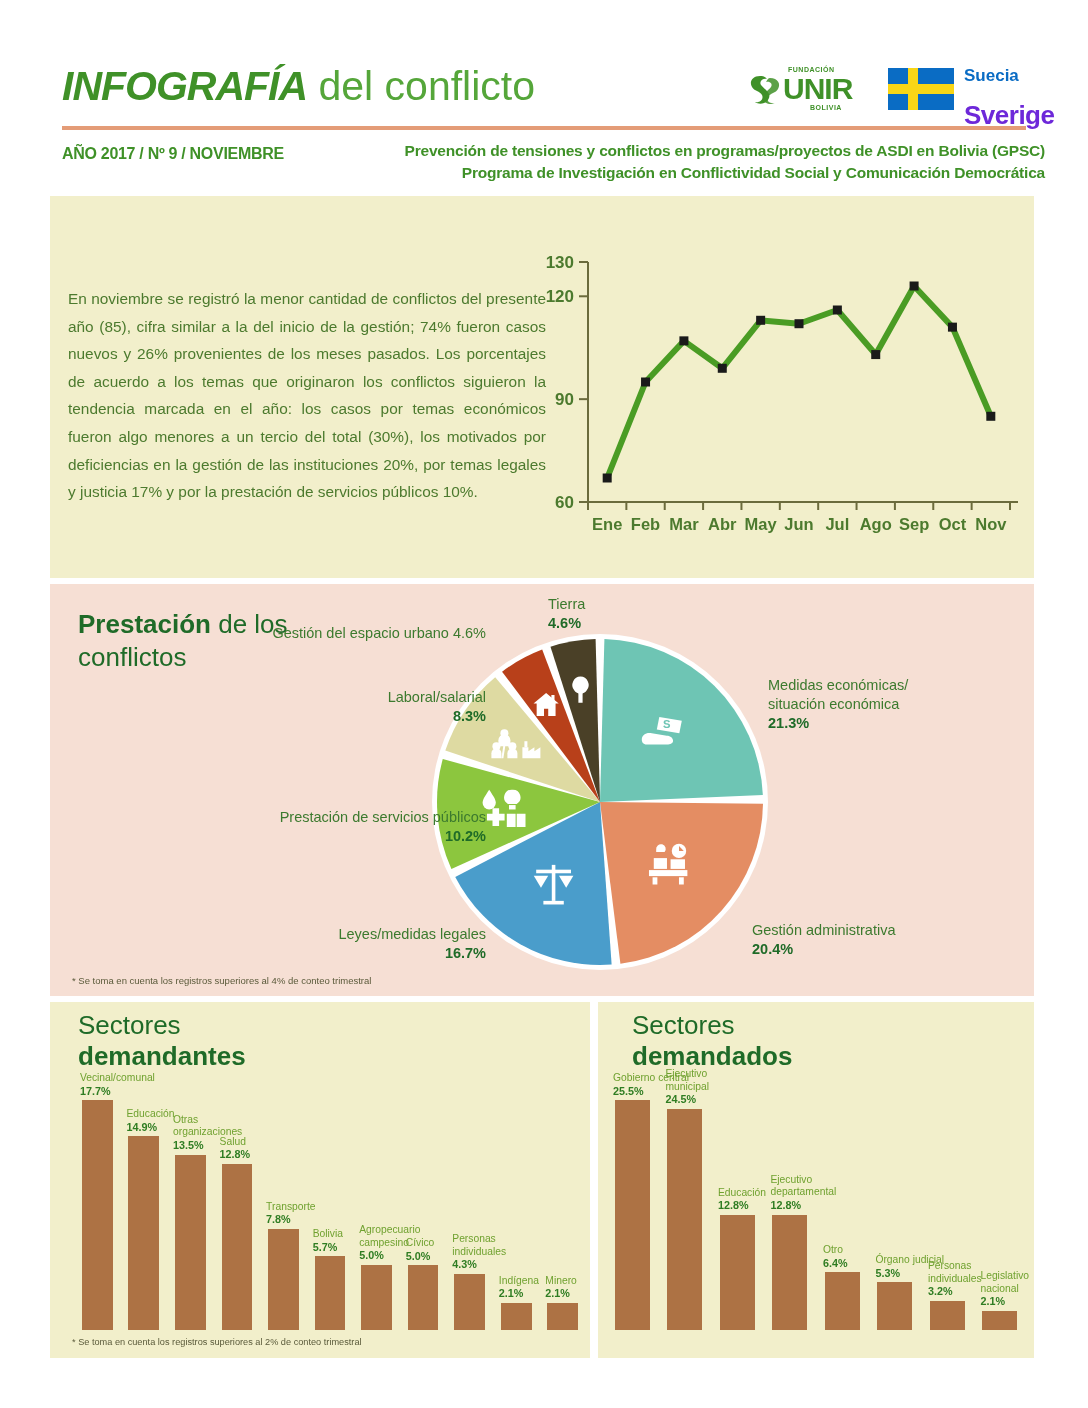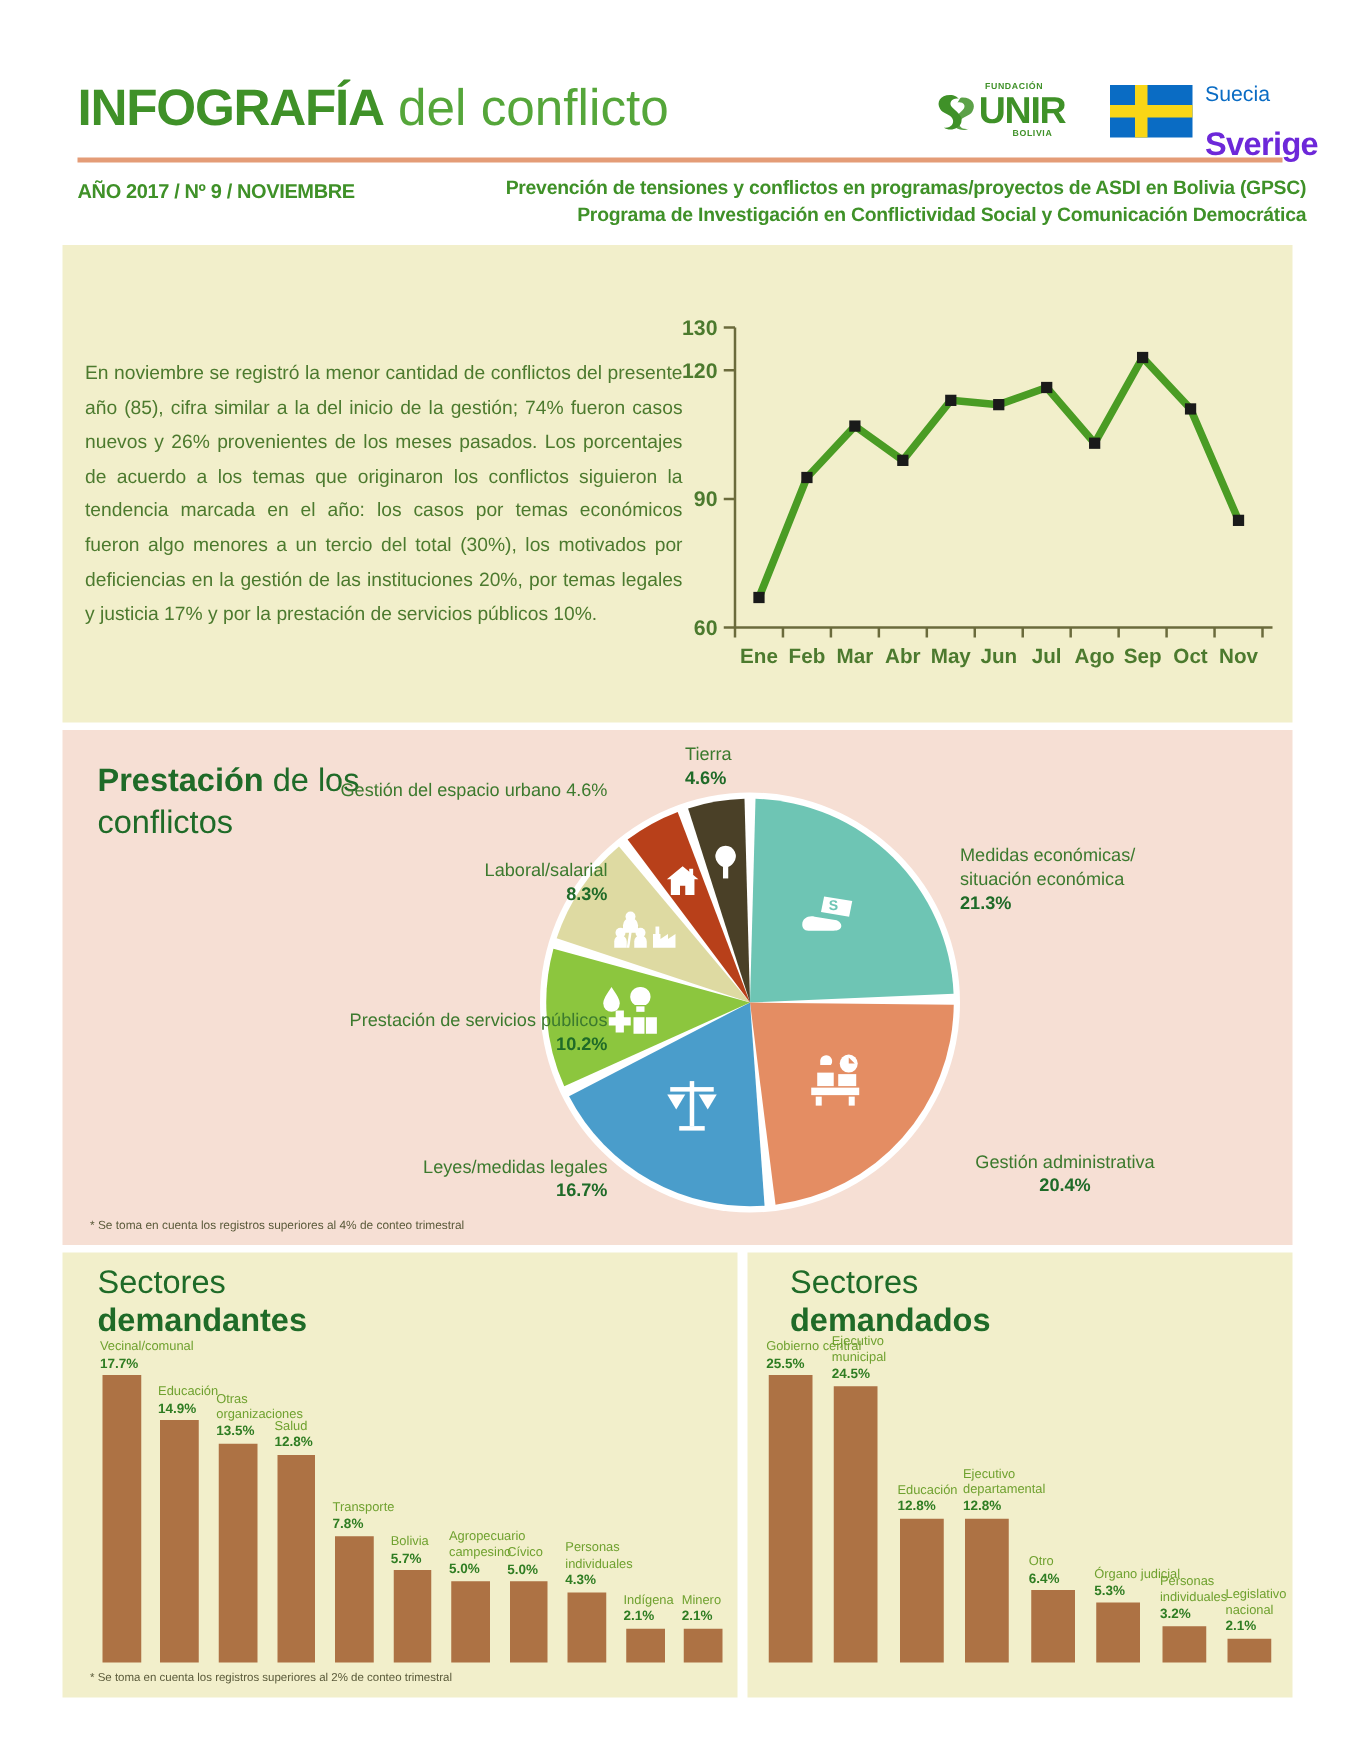--- a/index.html
+++ b/index.html
@@ -6,37 +6,37 @@
   body{
     width:1088px;height:1408px;
     background:#ffffff;
     font-family:"Liberation Sans", sans-serif;
     overflow:hidden;
     position:relative;
   }
   
   #header{position:absolute;left:0;top:0;width:1088px;height:190px;}
   #logo-title{position:absolute;left:62px;top:62px;font-size:41px;line-height:48px;white-space:nowrap;}
-  #logo-title .bold{font-weight:bold;color:#3f9128;letter-spacing:-1px;}
+  #logo-title .bold{font-weight:bold;color:#3f9128;letter-spacing:-1px;font-style:italic;}
   #logo-title .light{color:#55a63a;font-weight:normal;}
   #divider{position:absolute;left:62px;top:126px;width:964px;height:4px;background:#e49c77;}
   #issue{position:absolute;left:62px;top:145px;font-size:16px;font-weight:bold;color:#3f9128;letter-spacing:-0.3px;white-space:nowrap;}
   #program{position:absolute;left:345px;top:140px;width:700px;text-align:right;font-size:15.5px;line-height:22px;color:#3f9128;font-weight:bold;letter-spacing:-0.2px;}
   
   #unir{position:absolute;left:748px;top:66px;width:115px;height:48px;}
   #unir .fund{position:absolute;left:40px;top:0px;font-size:7px;font-weight:bold;color:#3f9128;letter-spacing:0.5px;}
   #unir .unir{position:absolute;left:35px;top:8px;font-size:30px;font-weight:bold;color:#3f9128;letter-spacing:-1px;line-height:30px;}
   #unir .bol{position:absolute;left:62px;top:38px;font-size:7px;font-weight:bold;color:#3f9128;letter-spacing:0.5px;}
   #unir .mark{position:absolute;left:0;top:8px;width:34px;height:32px;}
   
   #sweden{position:absolute;left:888px;top:64px;width:150px;height:52px;}
   #flag{position:absolute;left:0;top:4px;width:66px;height:42px;background:#0a6cc4;}
   #flag .vbar{position:absolute;left:20px;top:0;width:10px;height:42px;background:#f9d616;}
   #flag .hbar{position:absolute;left:0;top:16px;width:66px;height:10px;background:#f9d616;}
-  #sweden .suecia{position:absolute;left:76px;top:2px;font-size:17px;color:#0a6cc4;font-weight:normal;}
+  #sweden .suecia{position:absolute;left:76px;top:2px;font-size:17px;color:#0a6cc4;font-weight:bold;}
   #sweden .sverige{position:absolute;left:76px;top:36px;font-size:26px;color:#6d28d9;font-weight:bold;letter-spacing:-0.5px;}
 
   
   #panel1{position:absolute;left:50px;top:196px;width:984px;height:382px;background:#f2efcb;}
   #intro{position:absolute;left:68px;top:285px;width:478px;font-size:15.4px;line-height:27.6px;color:#4c7a2e;text-align:justify;}
   #linechart{position:absolute;left:540px;top:240px;width:490px;height:300px;}
   #lc-svg{position:absolute;left:0;top:0;}
   .axlbl{font-family:"Liberation Sans",sans-serif;fill:#4c7a2e;font-size:17px;font-weight:bold;}
   .mlbl{font-family:"Liberation Sans",sans-serif;fill:#4c7a2e;font-size:16.5px;font-weight:bold;}
 
@@ -223,21 +223,21 @@
         </g>
         <g transform="translate(138.93884723627446,44.503411361419865) scale(1.05)">
           <path d="M11 0 a8 8 0 0 1 6 13 a7 7 0 0 1 -12 0 A8 8 0 0 1 11 0 Z" fill="#fff"></path>
           <rect x="9" y="12" width="4" height="13" fill="#fff"></rect>
         </g>
       </g>
   </svg>
 </div>
 <div id="pie-labels">
     <div class="pie-lbl" style="left: 768px; top: 676px; width: 190px; text-align: left;"><span>Medidas económicas/</span><br><span>situación económica</span><br><b>21.3%</b></div>
-    <div class="pie-lbl" style="left: 752px; top: 921px; width: 200px; text-align: center;"><span>Gestión administrativa</span><br><b>20.4%</b></div>
+    <div class="pie-lbl" style="left: 752px; top: 921px; width: 200px; text-align: left;"><span>Gestión administrativa</span><br><b>20.4%</b></div>
     <div class="pie-lbl" style="left: 250px; top: 925px; width: 236px; text-align: right;"><span>Leyes/medidas legales</span><br><b>16.7%</b></div>
     <div class="pie-lbl" style="left: 194px; top: 808px; width: 292px; text-align: right;"><span>Prestación de servicios públicos</span><br><b>10.2%</b></div>
     <div class="pie-lbl" style="left: 288px; top: 688px; width: 198px; text-align: right;"><span>Laboral/salarial</span><br><b>8.3%</b></div>
     <div class="pie-lbl" style="left: 266px; top: 624px; width: 220px; text-align: right;"><span>Gestión del espacio urbano 4.6%</span></div>
     <div class="pie-lbl" style="left: 548px; top: 595px; width: 120px; text-align: left;"><span>Tierra</span><br><b>4.6%</b></div>
   </div>
 <div id="pie-note">* Se toma en cuenta los registros superiores al  4% de conteo trimestral</div>
 
 <div id="panel3"></div>
 <div class="bar-title" id="t3" style="left:78px;top:1010px;width:300px;">

